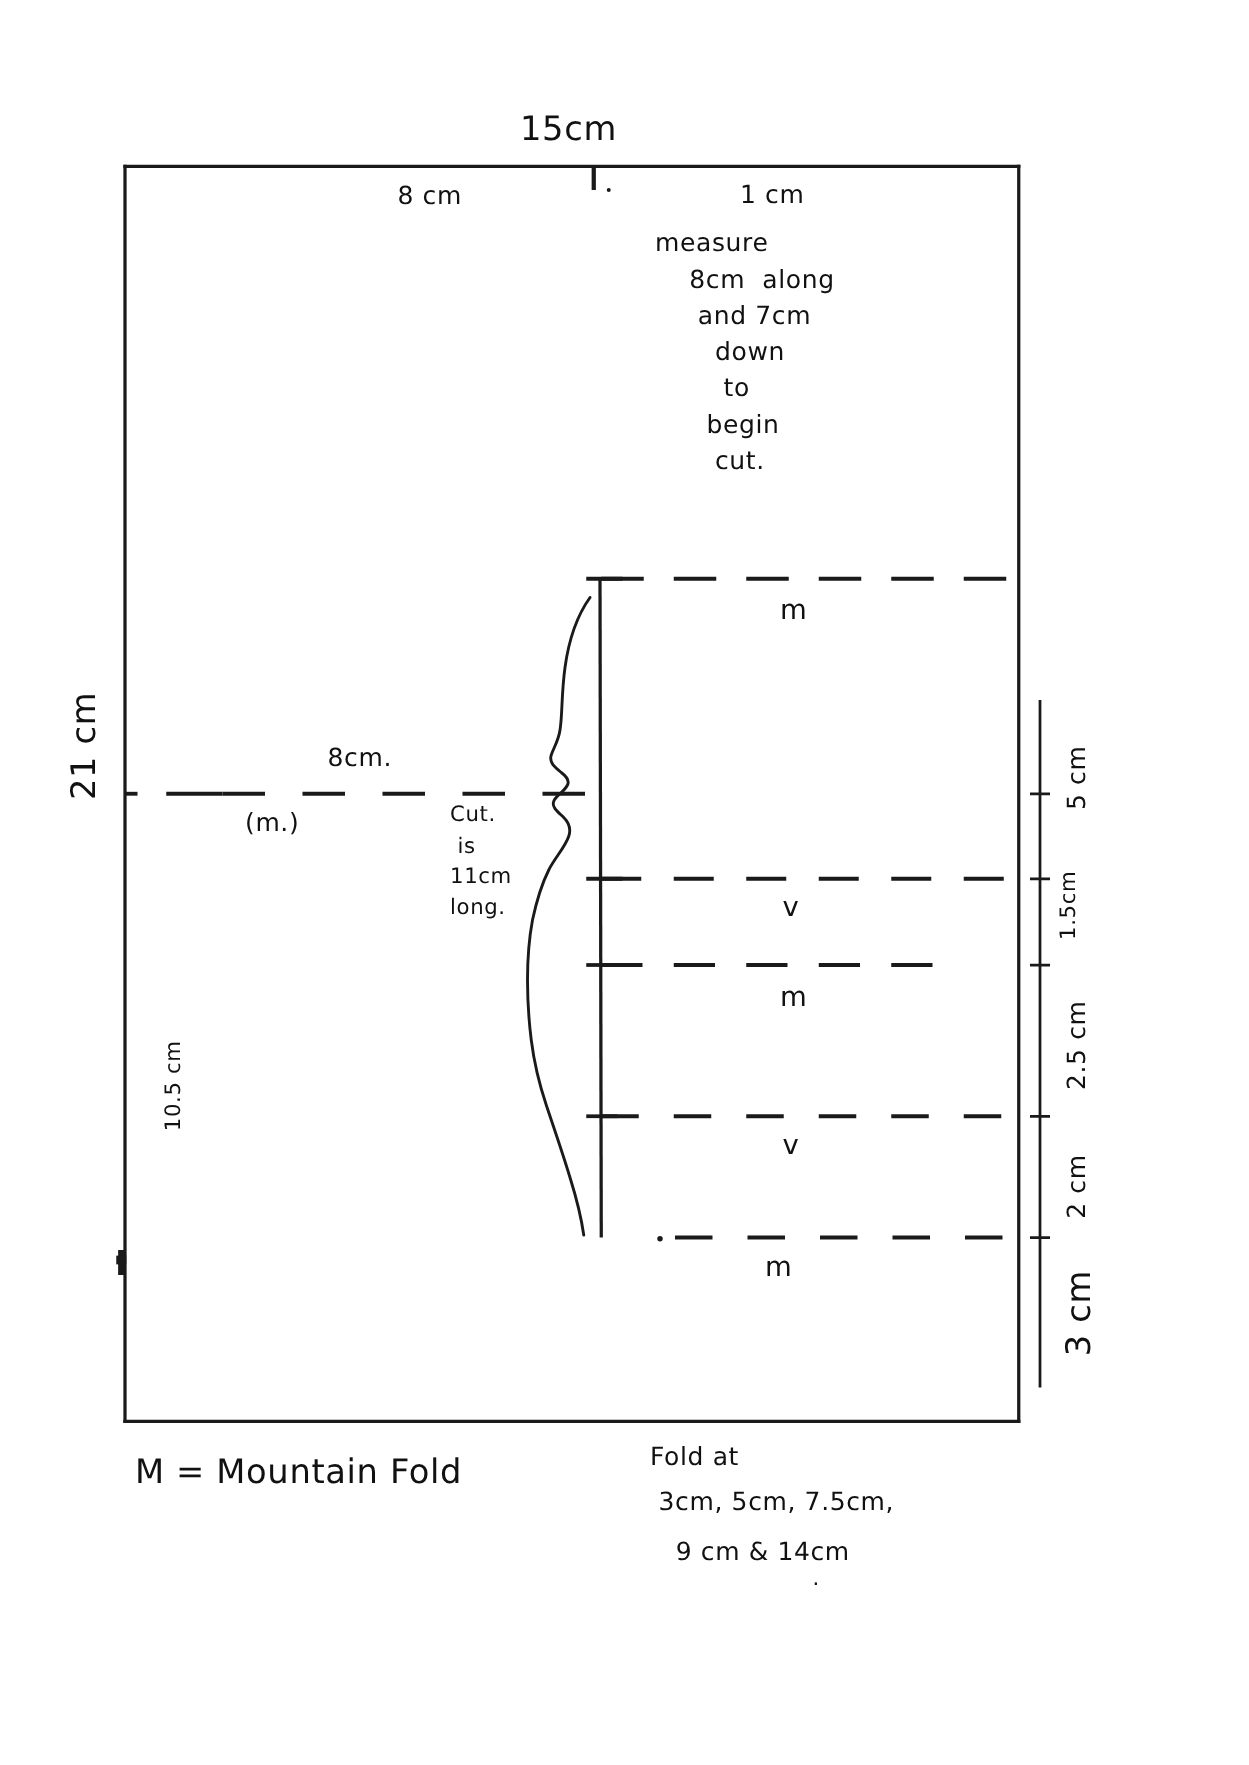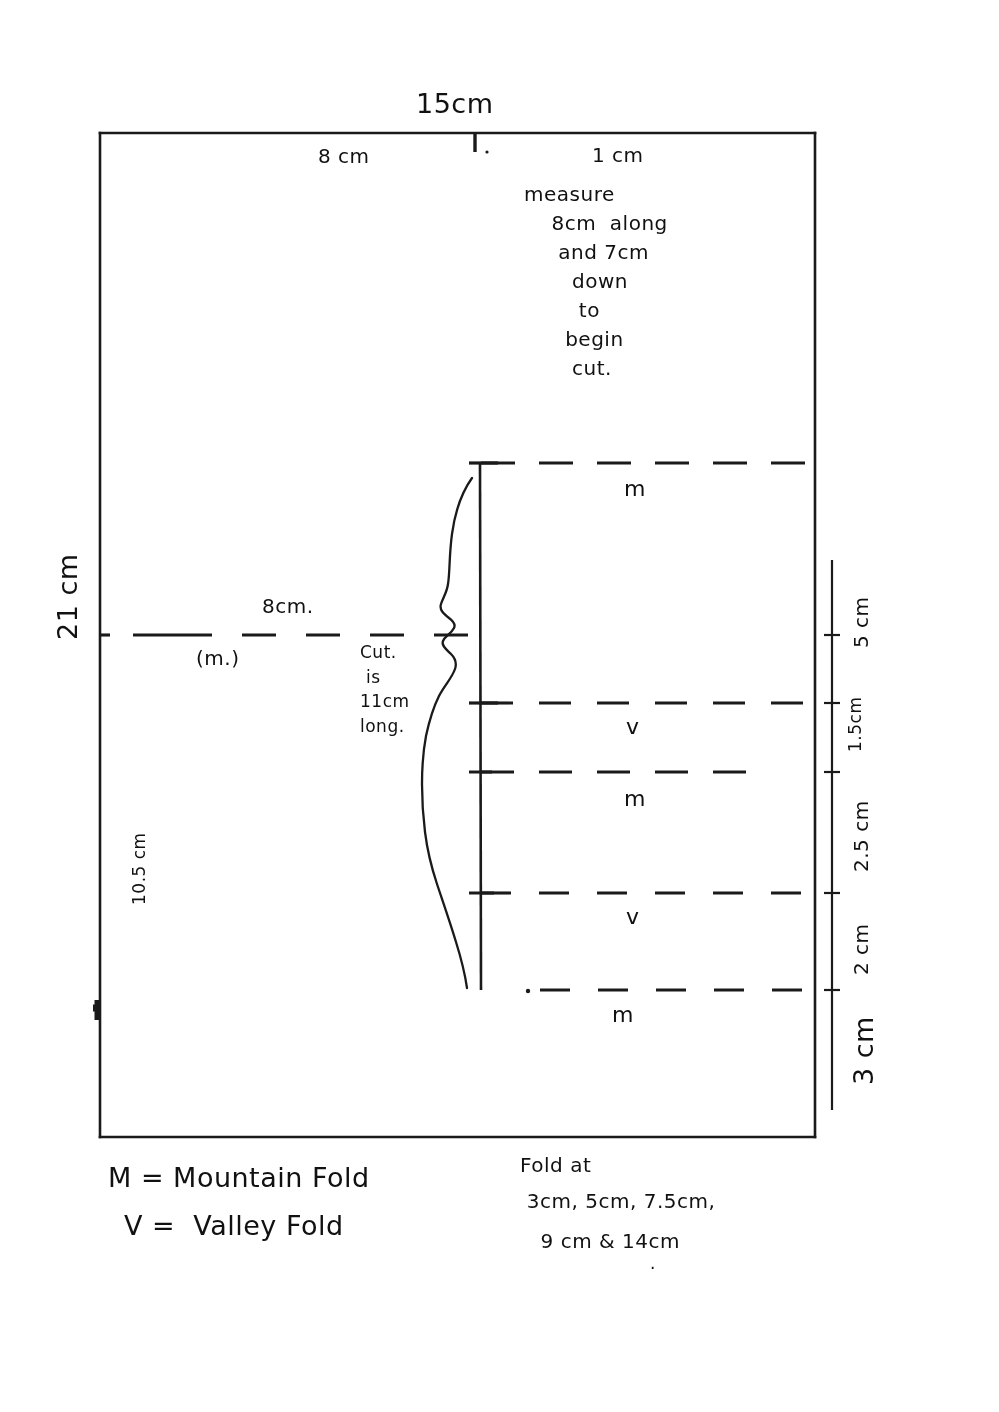--- a/index.html
+++ b/index.html
@@ -163,20 +163,19 @@
   <div class="lbl fold" style="left:626px; top:902px;">v</div>
   <div class="lbl fold" style="left:612px; top:1000px;">m</div>
 
   <div class="lbl med rot-left" style="left:848px; top:648px;">5 cm</div>
   <div class="lbl small rot-left" style="left:844px; top:752px;">1.5cm</div>
   <div class="lbl med rot-left" style="left:848px; top:872px;">2.5 cm</div>
   <div class="lbl med rot-left" style="left:848px; top:975px;">2 cm</div>
   <div class="lbl big rot-left" style="left:846px; top:1085px;">3 cm</div>
 
   <div class="lbl big" style="left:108px; top:1160px;">M = Mountain Fold</div>
-  <div class="lbl big" style="left:124px; top:1208px;">V =  Valley Fold</div>
 
   <div class="lbl med" style="left:520px; top:1152px;">Fold at</div>
   <div class="lbl med" style="left:520px; top:1188px;"> 3cm, 5cm, 7.5cm,</div>
   <div class="lbl med" style="left:520px; top:1228px;">   9 cm &amp; 14cm</div>
   <div class="lbl small" style="left:650px; top:1252px;">.</div>
 
 </div>
 
 </body></html>

